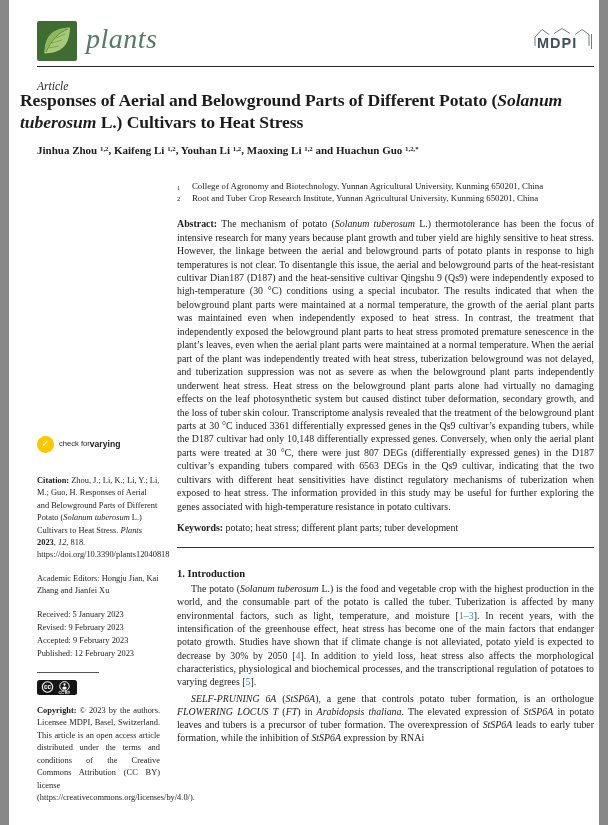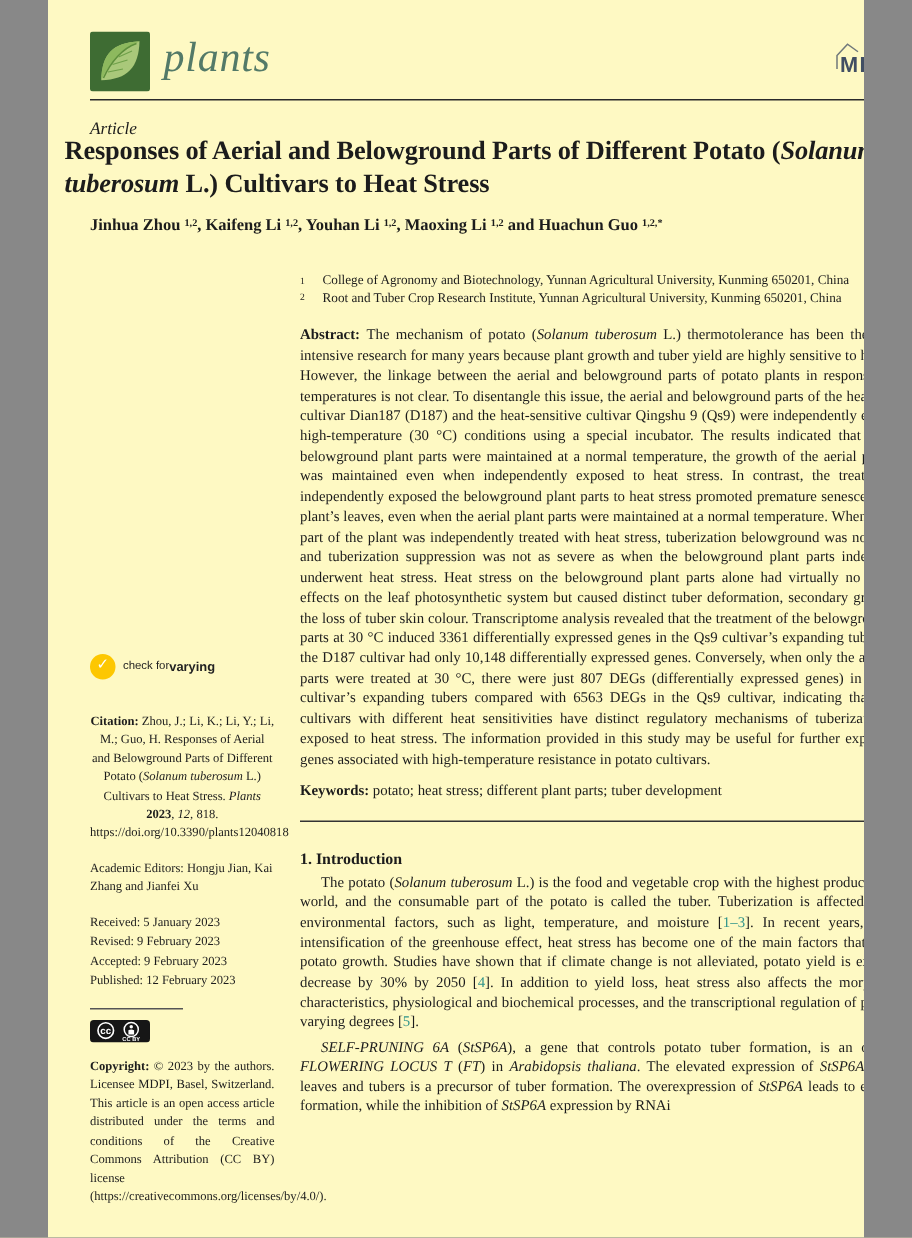--- a/index.html
+++ b/index.html
@@ -1,16 +1,16 @@
 <!DOCTYPE html>
 <html lang="en" style="--logo_green: #3e6c33; --journal_green: #537a68; --mdpi_blue: #414e63; --link_teal: #2f948b; --badge_yellow: #fdc701; --text: #1c1c1c;"><head>
 <meta charset="utf-8">
 <style>
   html,body{margin:0;padding:0;background:#888;}
-  .page{position:relative;width:544px;height:825px;margin:0 auto;background:#fef9c3;overflow:hidden;
+  .page{position:relative;width:590px;height:825px;margin:0 auto;background:#ffffff;overflow:hidden;
         color:var(--text,#1c1c1c);font-family:"Liberation Serif",serif;}
   
   .masthead{position:absolute;left:28px;top:20px;width:557px;height:42px;
             display:flex;justify-content:space-between;align-items:center;}
   .logo-row{display:flex;align-items:center;gap:9px;}
   .logo-box{width:40px;height:40px;display:block;}
   .journal-name{font-style:italic;font-size:28px;color:var(--journal_green,#537a68);
                 letter-spacing:.5px;padding-bottom:4px;}
   .head-rule{position:absolute;left:28px;top:66px;width:557px;border-top:1.6px solid #2a2a2a;}
   
@@ -20,21 +20,21 @@
   .authors{position:absolute;left:28px;top:144px;width:557px;font-weight:700;font-size:11px;}
   
   .sidebar{position:absolute;left:28px;top:436px;width:123px;font-size:8.4px;line-height:12.4px;}
   .updates-badge{display:flex;align-items:center;gap:5px;cursor:pointer;}
   .badge-circle{width:17px;height:17px;border-radius:50%;background:var(--badge_yellow,#fdc701);
                 color:#fff;font-family:"DejaVu Sans",sans-serif;font-weight:700;font-size:10px;
                 display:flex;align-items:center;justify-content:center;flex:none;}
   .badge-text{display:flex;flex-direction:row;font-family:"Liberation Sans",sans-serif;
               font-size:7.6px;line-height:8.4px;color:#222;}
   .badge-text .l2{font-weight:700;font-size:8.6px;}
-  .cite{margin:22px 0 0;text-align:center;}
+  .cite{margin:22px 0 0;}
   .editors{margin:11px 0 0;}
   .dates{margin:10px 0 0;line-height:13px;}
   .side-rule{margin:12px 0 0;width:62px;border-top:1px solid #555;}
   .ccby{margin:7px 0 0;width:40px;cursor:pointer;}
   .copyright{margin:6px 0 0;text-align:justify;}
   .sidebar p{padding:0;}
   
   .content{position:absolute;left:168px;top:181px;width:417px;}
   .affiliations{font-size:8.8px;line-height:11.6px;}
   .aff-row{display:flex;align-items:flex-end;}

